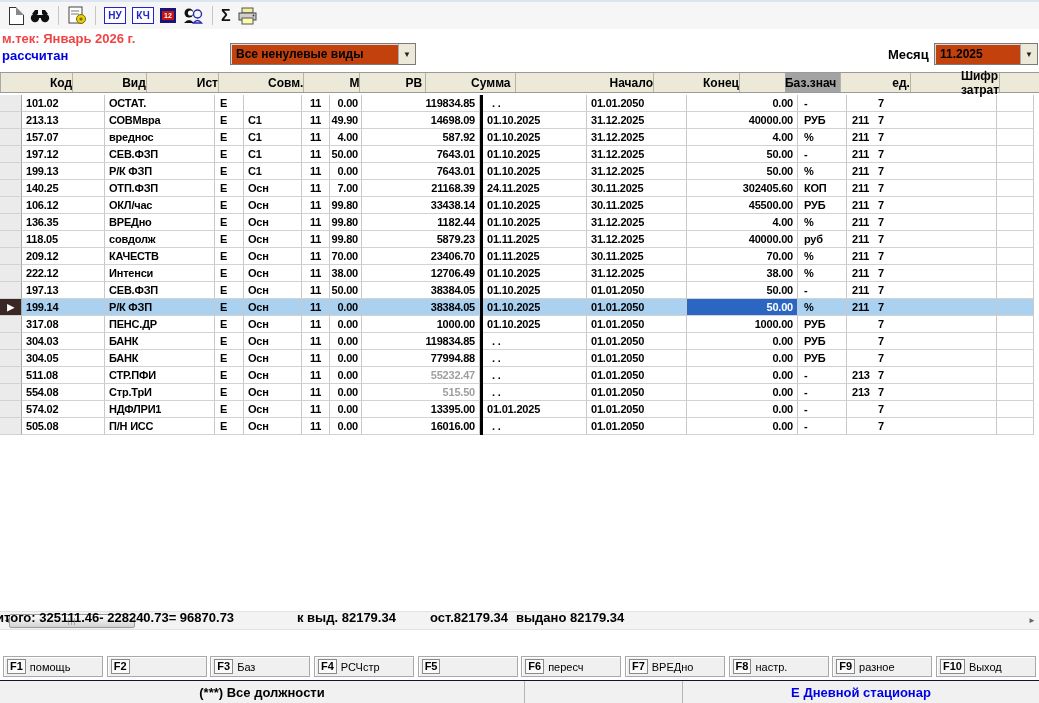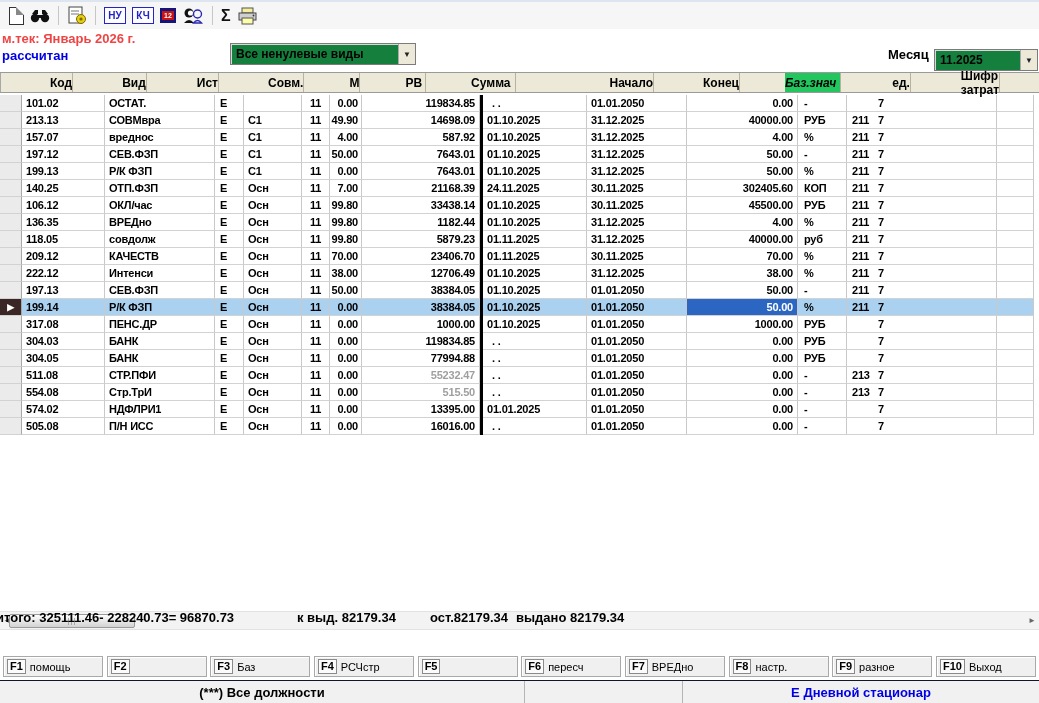--- a/index.html
+++ b/index.html
@@ -23,36 +23,36 @@
   .ic-blue-btn { width:22px; height:17px; border:1px solid #2323c8; background:#fdfdfd;
     color:#2323c8; font-size:10px; display:flex; align-items:center; justify-content:center; }
   .ic-cal { width:16px; height:15px; background:#15157a; display:flex; align-items:center; justify-content:center; }
   .ic-cal span { background:#c81414; color:#fff; font-size:7px; padding:1px 2px; line-height:1; }
   .ic-sigma { font-size:16px; color:#111; }
   .grid-hdr-cell, .cell { overflow:hidden; white-space:nowrap; }
 
   
   .lbl-period { left:2px; top:31px; font-size:13px; color:#ef4444; }
   .lbl-status { left:2px; top:48px; font-size:13px; color:#0000e6; }
-  .combo { background:#15803d; border:1px solid #7b7b7b; box-shadow:inset 1px 1px 0 #d8d8d8;
+  .combo { background:#c2410c; border:1px solid #7b7b7b; box-shadow:inset 1px 1px 0 #d8d8d8;
     display:flex; align-items:center; }
   .combo .val { flex:1; font-size:12px; padding-left:5px; color:#000; }
   .combo .btn { width:17px; align-self:stretch; background:#ece9d8; border-left:1px solid #aaa;
     display:flex; align-items:center; justify-content:center; font-size:8px; color:#222; }
   .combo-filter { left:230px; top:43px; width:186px; height:22px; }
   .lbl-month { left:888px; top:47px; font-size:13px; }
-  .combo-month { left:934px; top:49px; width:104px; height:22px; }
+  .combo-month { left:934px; top:43px; width:104px; height:22px; }
 
   
   .grid { left:0; top:72px; width:1039px; }
   .ghead { display:flex; border-top:1px solid #9a9a9a; border-bottom:1px solid #9a9a9a;
     background:#ece9d8; height:21px; margin-bottom:2px;gap:45px; }
   .h { display:flex; align-items:center; justify-content:center; font-size:12px;
     border-right:1px solid #b9b2a0; height:100%; }
-  .h.hl { background:#22c55e;font-style:italic; }
+  .h.hl { background:#a3a3a3; }
   .row { display:flex; height:17px; }
   .cell { font-size:11px; letter-spacing:-0.2px; line-height:16px; height:17px;
     border-right:1px solid #c9c9c9; border-bottom:1px solid #d2d2d2; color:#000; }
   .c-sel   { width:22px;  background:#ebebeb; border-right:1px solid #a8a8a8; text-align:center; font-size:9px; line-height:17px; }
   .c-code  { width:83px;  padding-left:4px; }
   .c-vid   { width:110px; padding-left:4px; }
   .c-ist   { width:29px;  padding-left:5px; }
   .c-sovm  { width:58px;  padding-left:4px; }
   .c-m     { width:28px;  text-align:center; }
   .c-rv    { width:32px;  text-align:right; padding-right:3px; }

